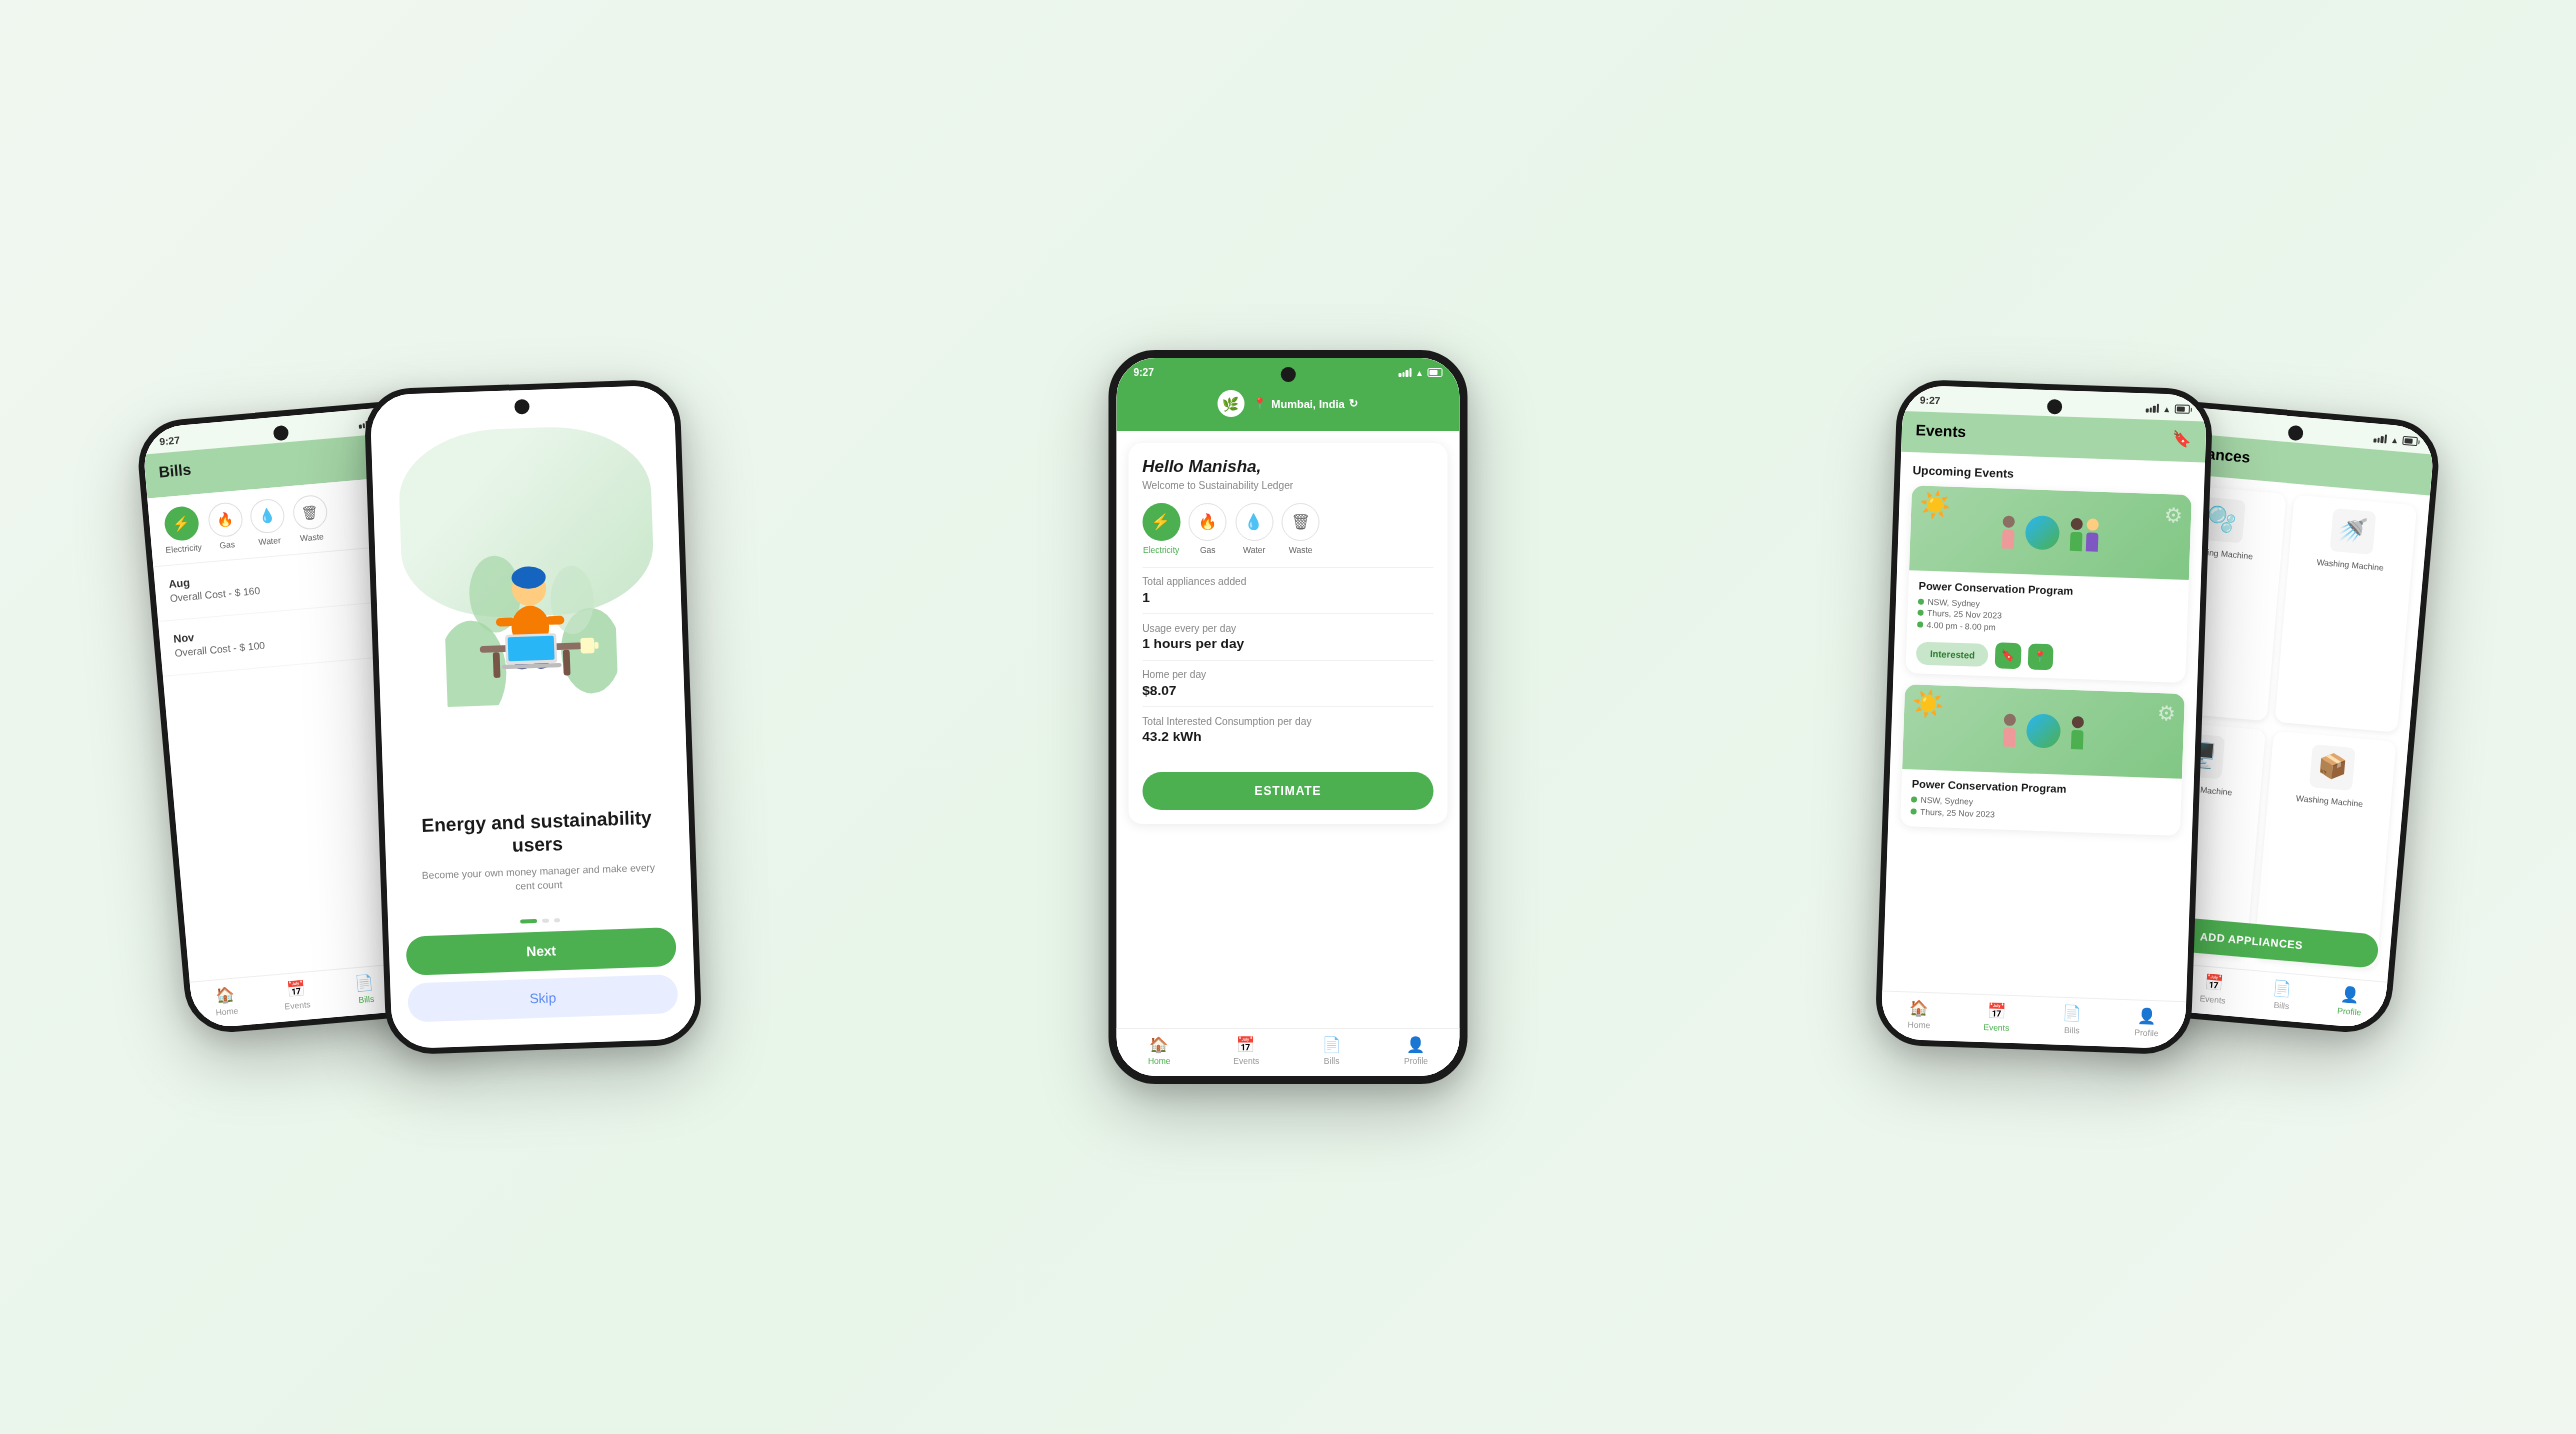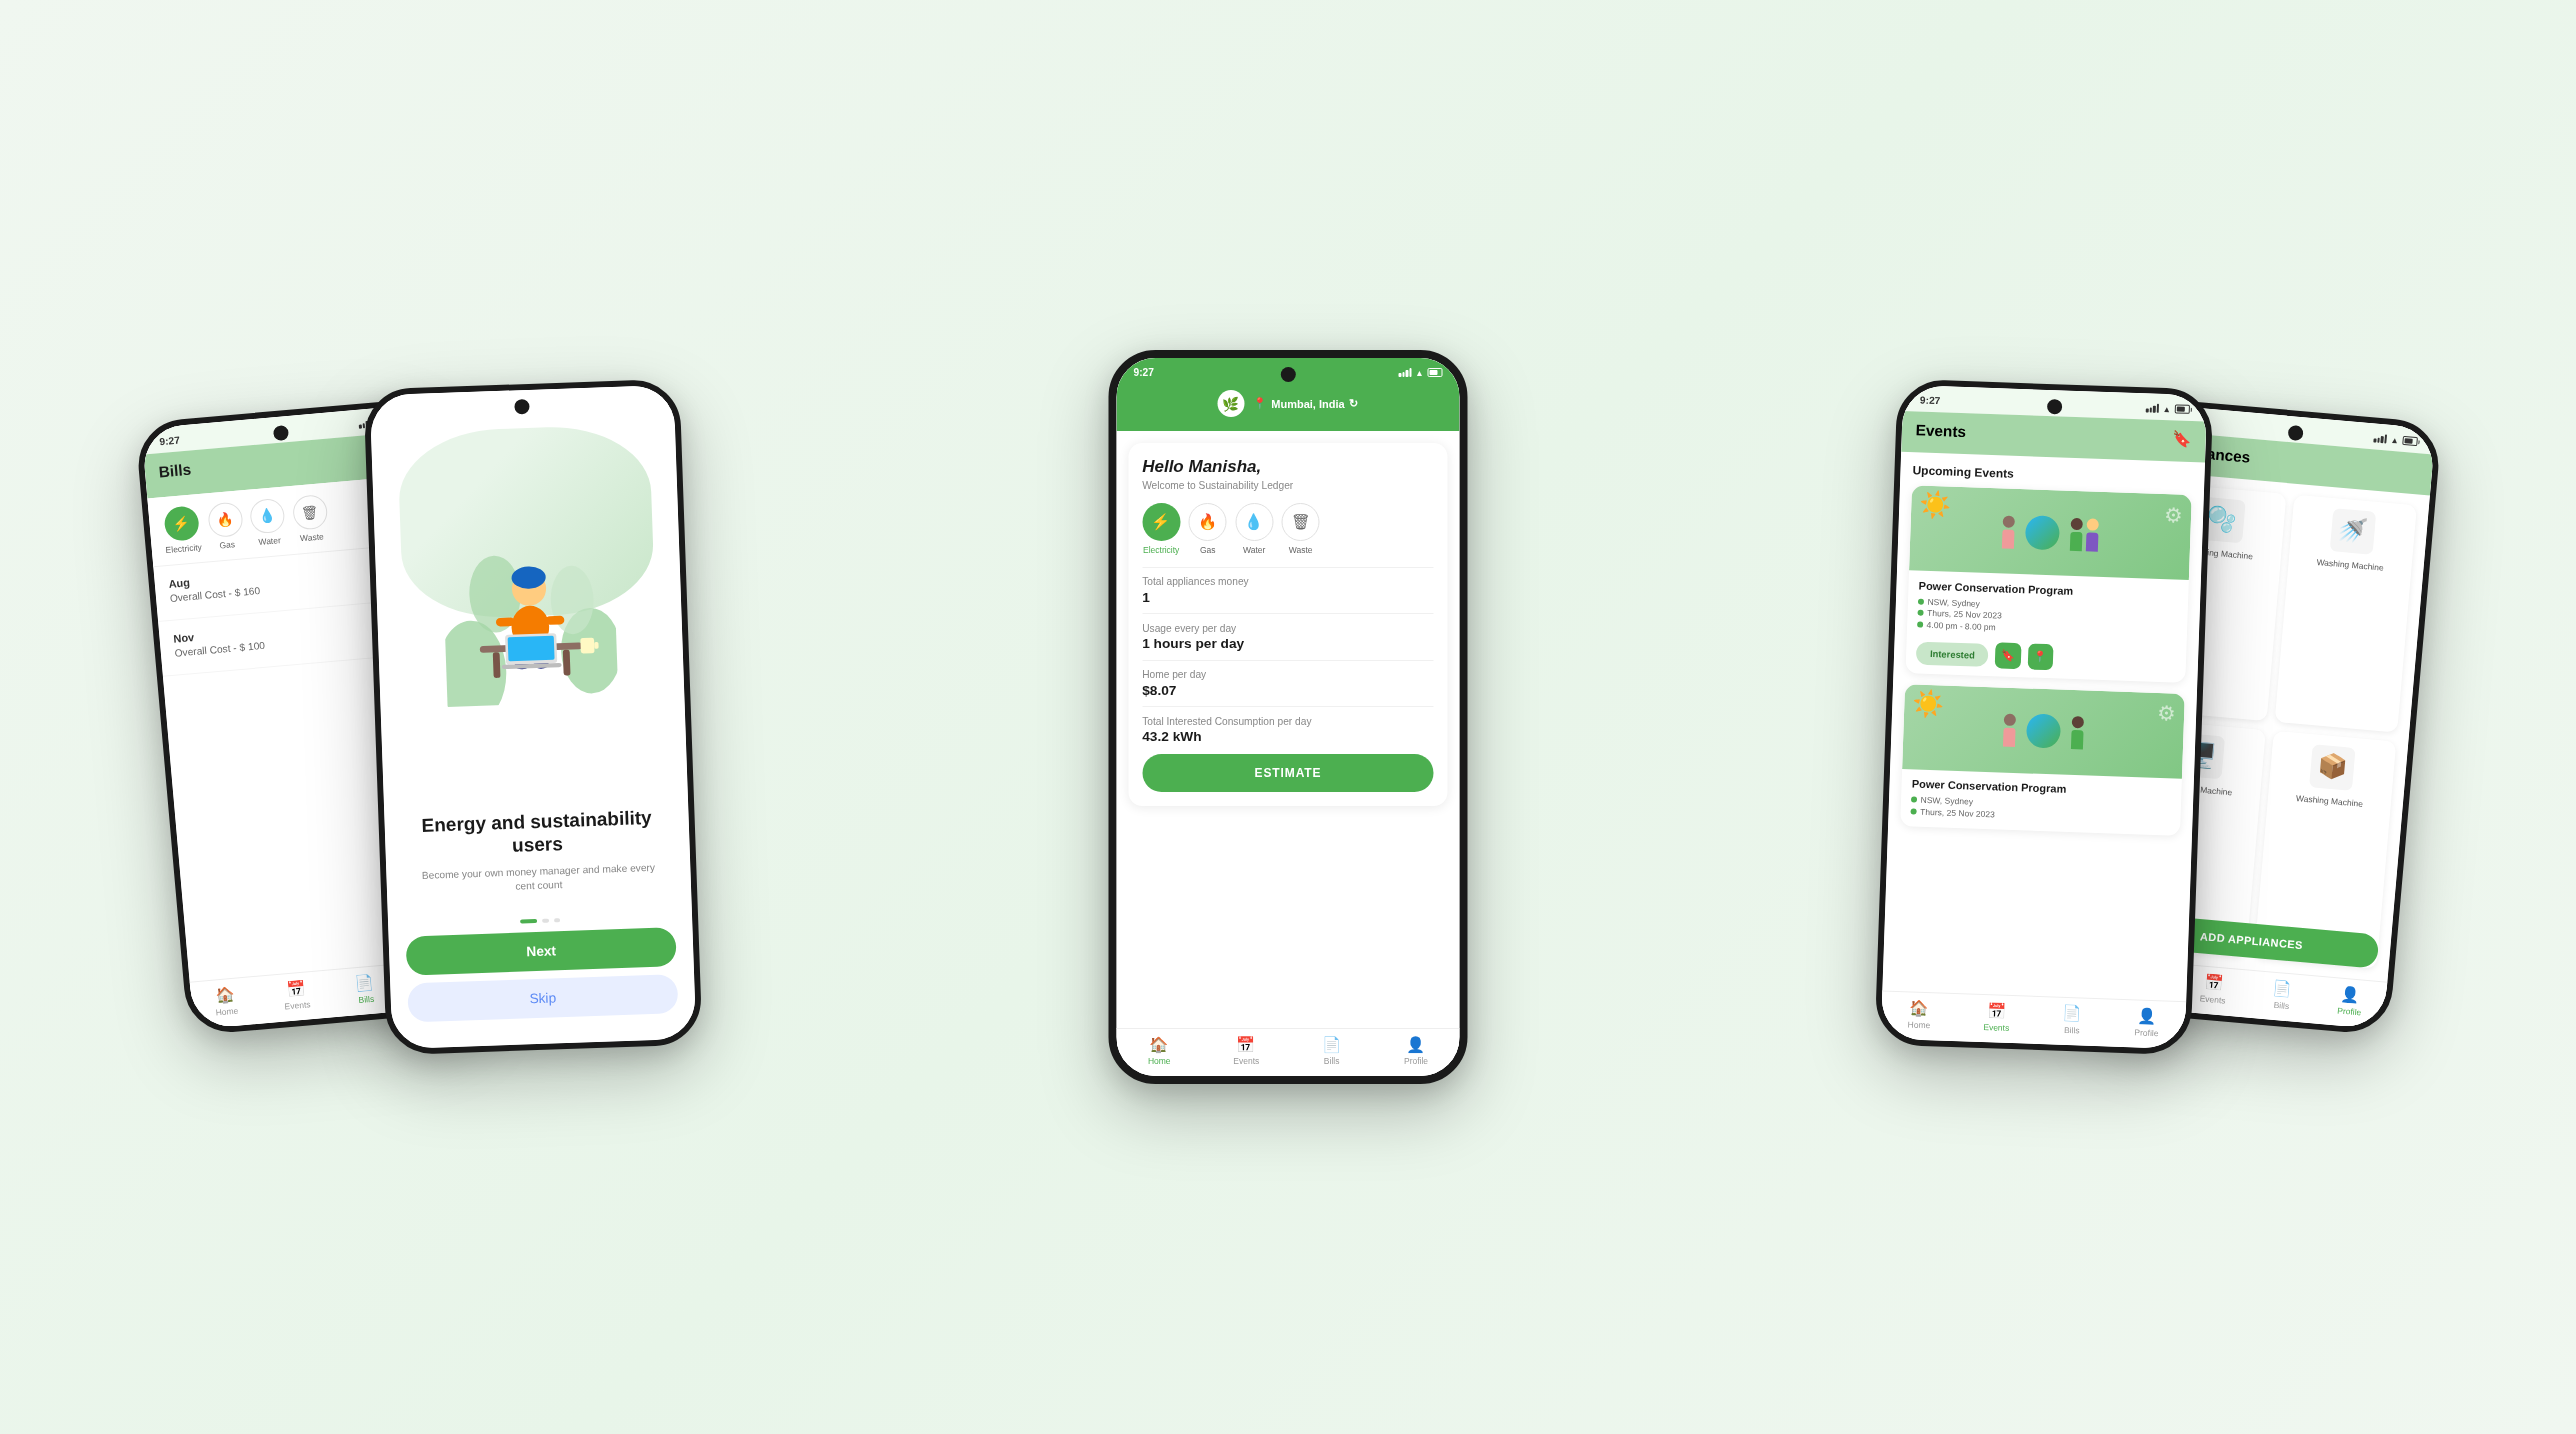--- a/index.html
+++ b/index.html
@@ -401,21 +401,21 @@
       background: #4caf50;
       color: #fff;
       border: none;
       border-radius: 25.6px;
       padding: 12px;
       width: 100%;
       font-size: 12px;
       font-weight: 700;
       letter-spacing: 0.9px;
       cursor: pointer;
-      margin-top: 1px;
+      margin-top: 19px;
     }
 
     
     .phone-4-inner {
       height: 100%;
       display: flex;
       flex-direction: column;
       background: #fff;
       position: relative;
     }
@@ -765,21 +765,21 @@
             <div class="cat-tab">
               <div class="cat-icon inactive-icon">💧</div>
               <span>Water</span>
             </div>
             <div class="cat-tab">
               <div class="cat-icon inactive-icon">🗑</div>
               <span>Waste</span>
             </div>
           </div>
           <div class="info-row">
-            <div class="info-label">Total appliances money</div>
+            <div class="info-label">Total appliances added</div>
             <div class="info-value">1</div>
           </div>
           <div class="info-row">
             <div class="info-label">Usage every per day</div>
             <div class="info-value">1 hours per day</div>
           </div>
           <div class="info-row">
             <div class="info-label">Home per day</div>
             <div class="info-value">$8.07</div>
           </div>

